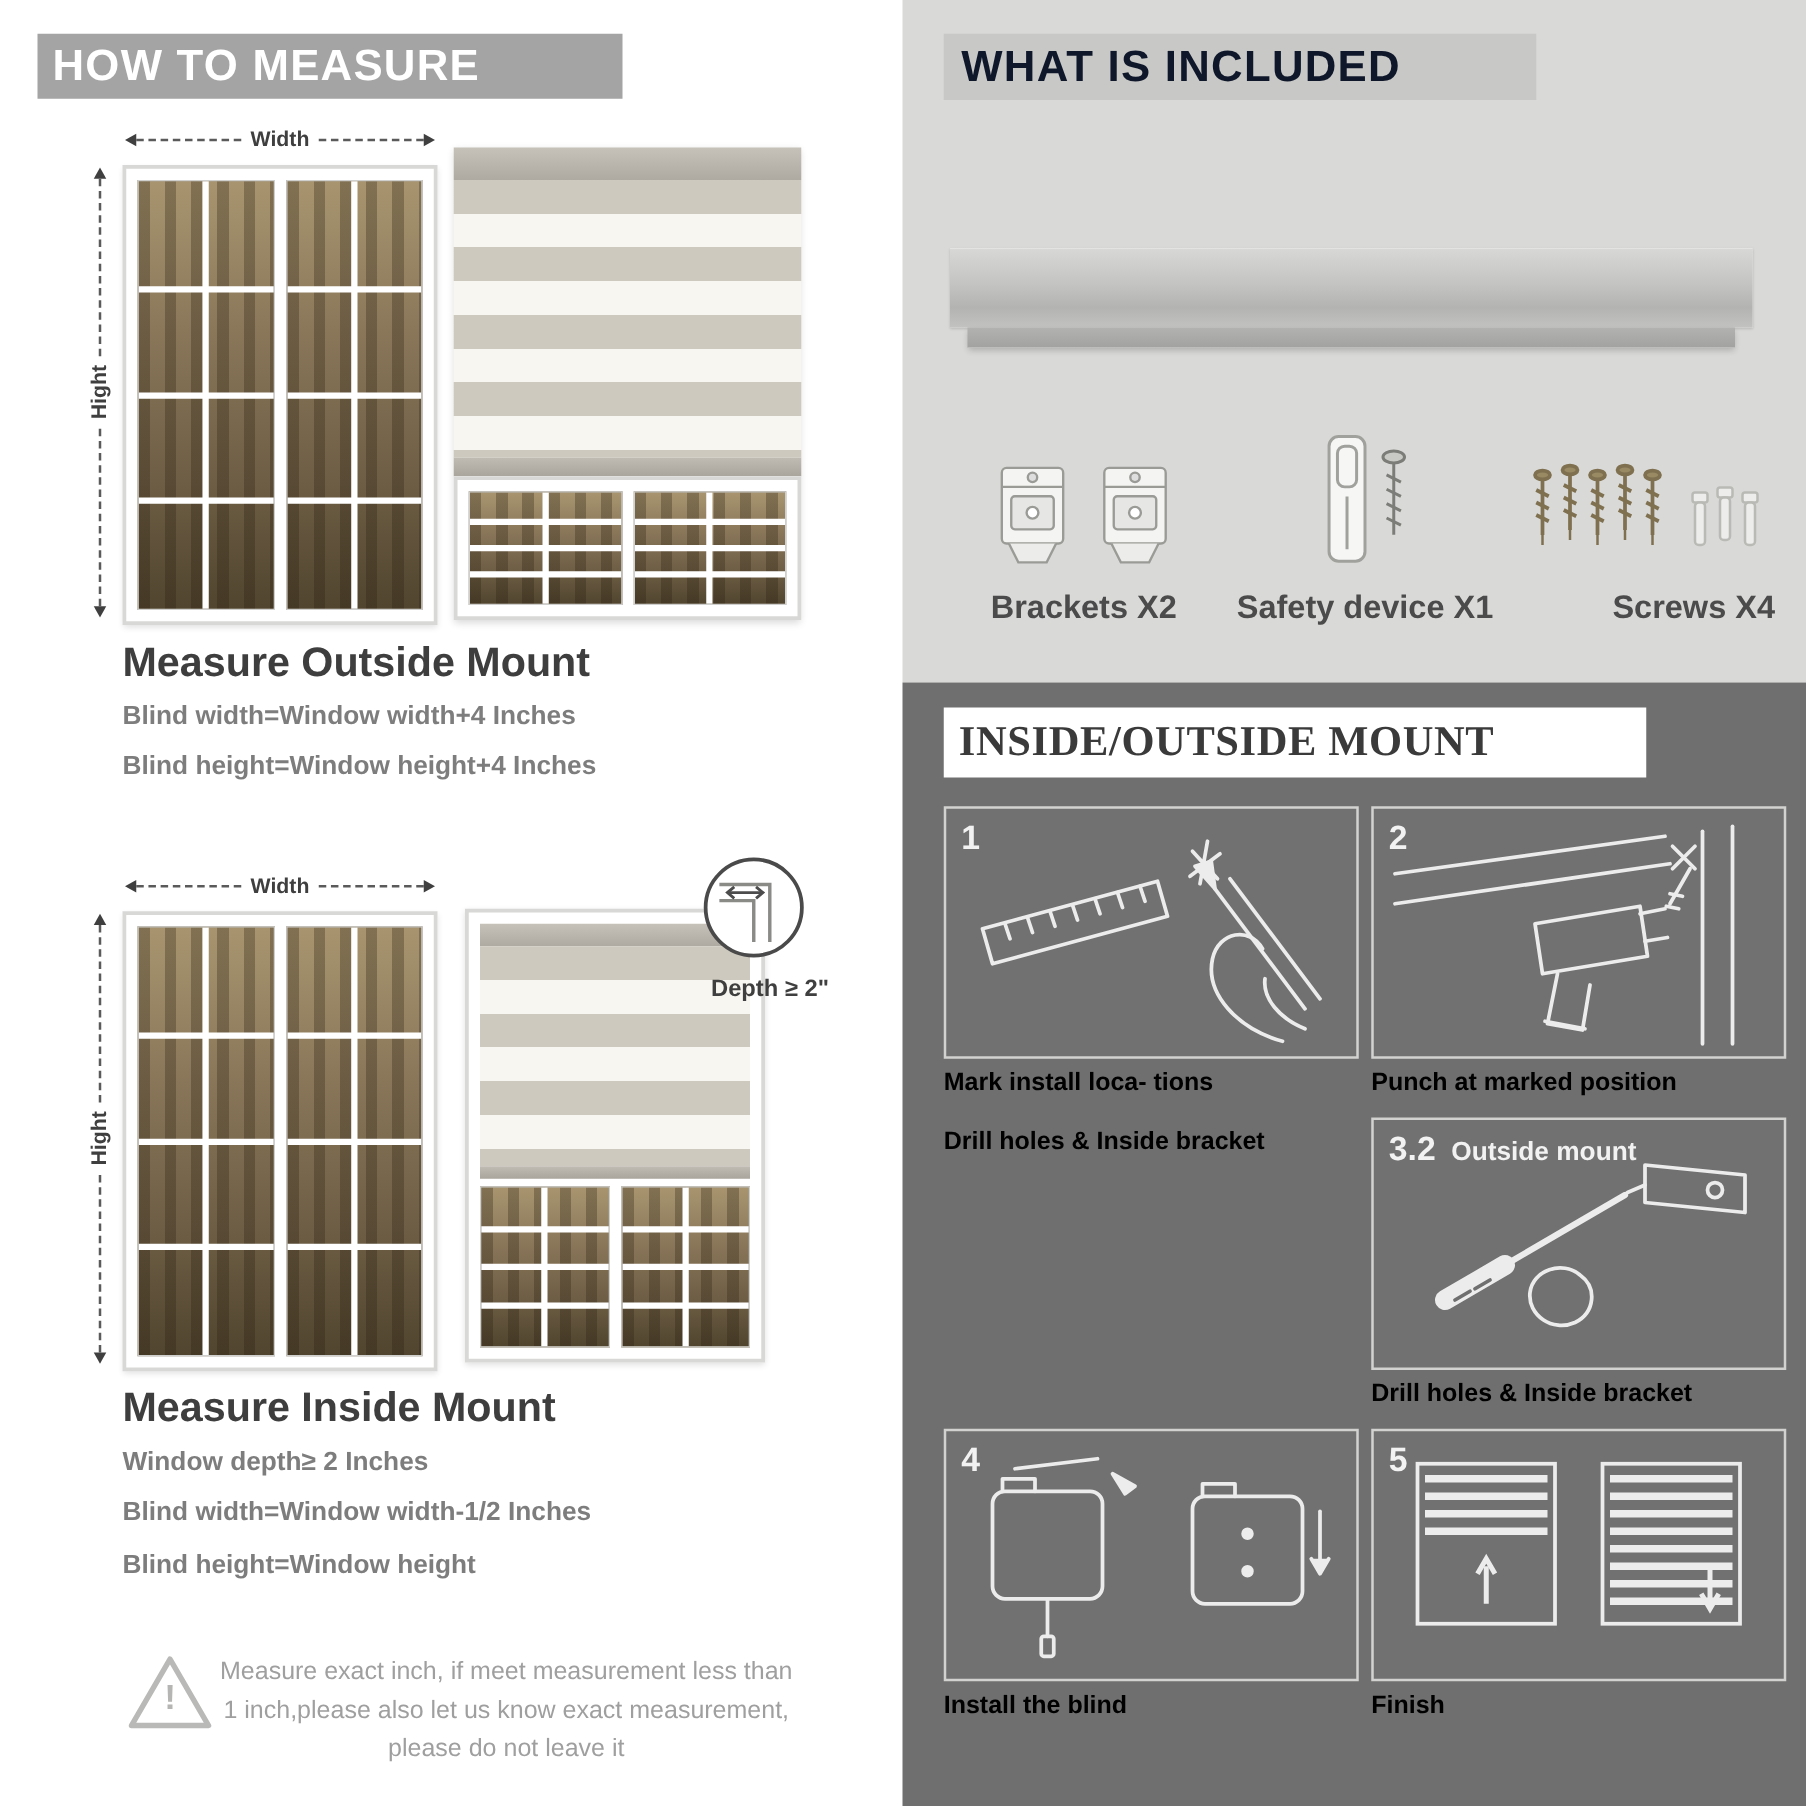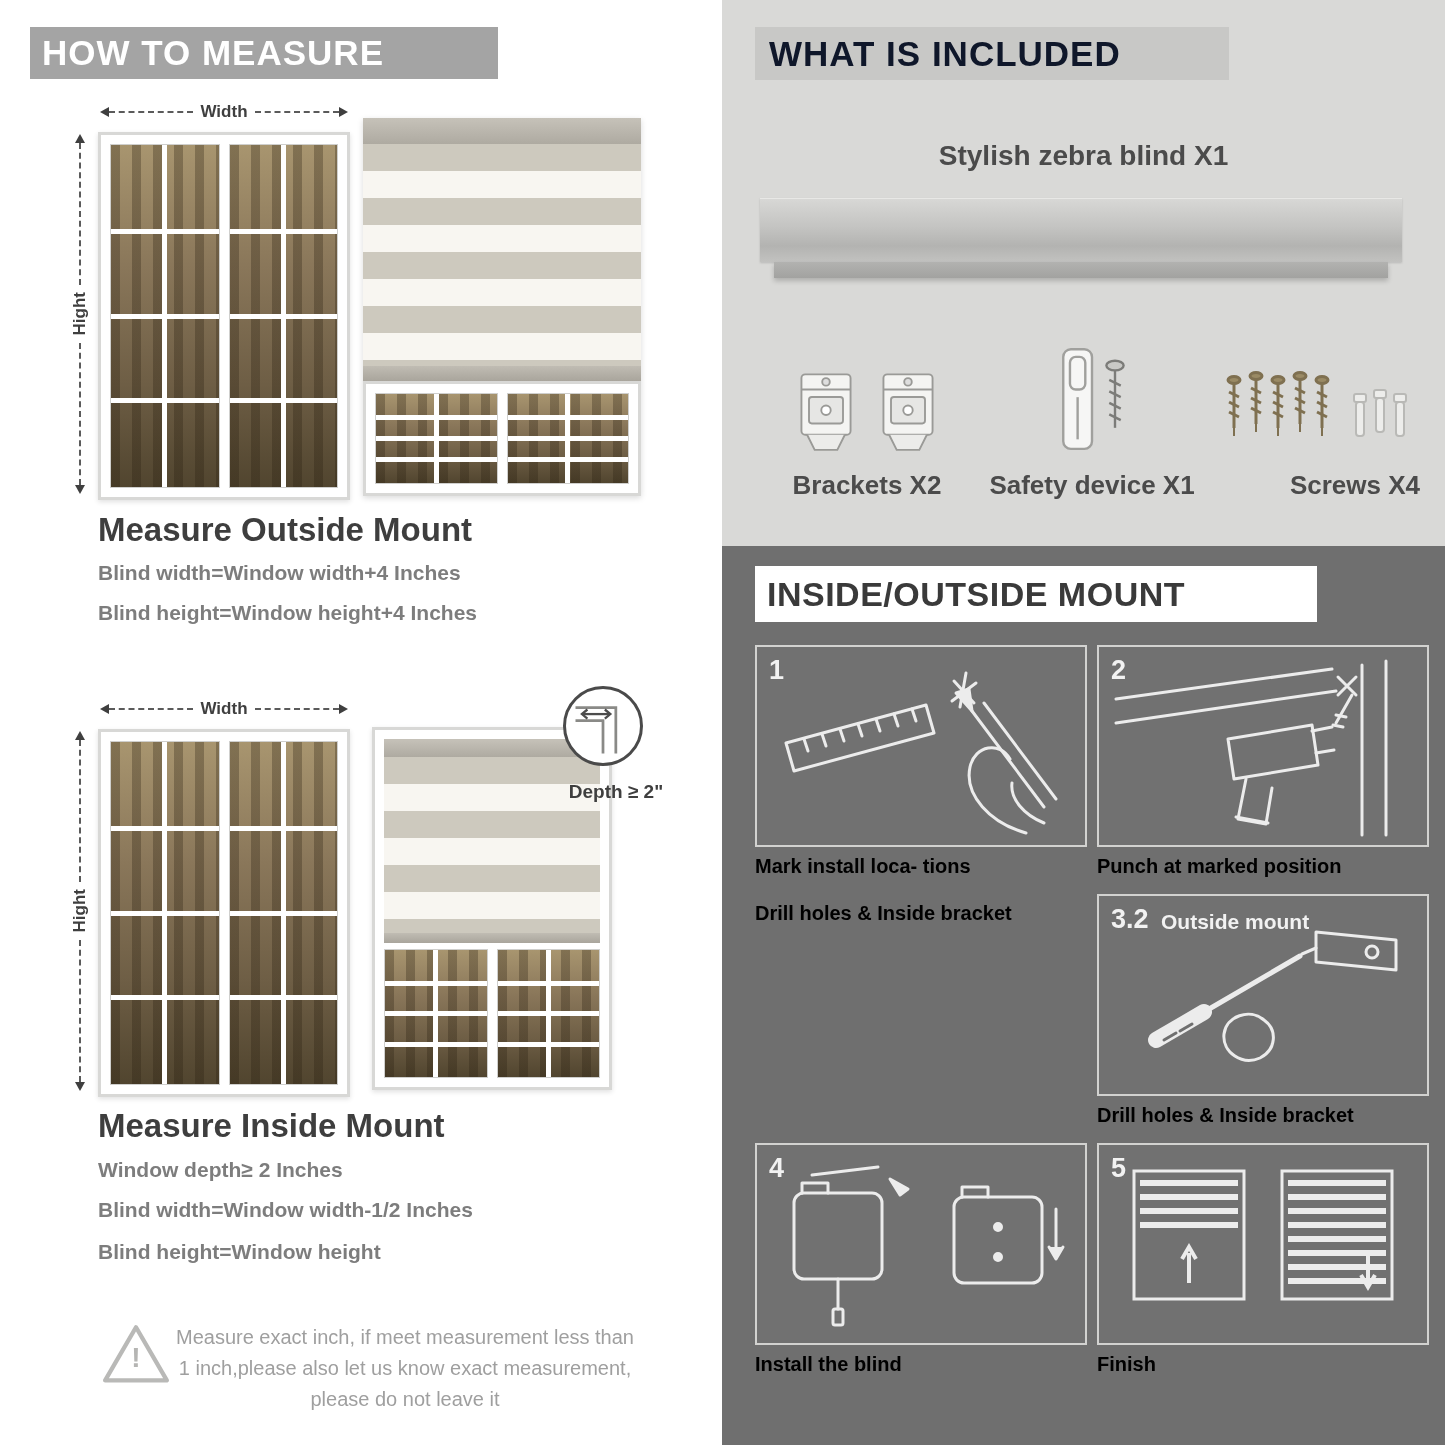--- a/index.html
+++ b/index.html
@@ -82,21 +82,21 @@
   .part-col{position:absolute;top:330px;display:flex;flex-direction:column;align-items:center;}
   .part-col .icons{height:130px;display:flex;align-items:flex-end;justify-content:center;gap:14px;}
   .part-label{margin-top:10px;font-size:26px;font-weight:bold;color:#4b4b4b;text-align:center;white-space:nowrap;}
   .pc1{left:40px;width:210px;}
   .pc2{left:270px;width:200px;}
   .pc3{left:478px;width:220px;align-items:flex-end;}
 
   
   .mount{left:722px;top:546px;width:723px;height:899px;background:#6f6f6f;}
   .banner-mount{position:absolute;left:33px;top:20px;width:562px;height:56px;background:#fff;color:#3a3a3a;
-    font-size:34px;font-weight:bold;line-height:56px;padding-left:12px;letter-spacing:.5px;}
+    font-size:34px;font-weight:bold;line-height:56px;padding-left:12px;letter-spacing:.5px;font-family:Liberation Serif, serif;}
   .mount-grid{position:absolute;left:33px;top:99px;width:678px;display:grid;
     grid-template-columns:332px 332px;column-gap:10px;row-gap:16px;}
   .panel{position:relative;height:202px;border:2px solid #d2d2d0;background:#717171;overflow:hidden;}
   .step-num{position:absolute;left:12px;top:8px;font-size:27px;font-weight:bold;color:#f2f2f2;z-index:2;}
   .step-title{position:absolute;left:62px;top:14px;font-size:21px;font-weight:bold;color:#f2f2f2;z-index:2;}
   .step-art{position:absolute;inset:0;width:100%;height:100%;}
   .caption{margin-top:8px;font-size:20px;font-weight:bold;color:#000000;}
 </style>
 </head>
 <body>
@@ -204,21 +204,20 @@
       <svg viewBox="0 0 84 76" width="72" height="66">
         <path d="M42 8 L78 70 H6 Z" fill="none" stroke="#b9b9b7" stroke-width="5" stroke-linejoin="round"></path>
       </svg>
     </div>
     <div class="warn-bang">!</div>
     <p class="abs warn-text">Measure exact inch, if meet measurement less than 1 inch,please also let us know exact measurement, please do not leave it</p>
   </section>
 
   <section class="abs included">
     <div class="banner-inc">WHAT IS INCLUDED</div>
-    <div class="inc-label">Stylish zebra blind X1</div>
     <div class="rail-main"></div>
     <div class="rail-lip"></div>
 
     <div class="part-col pc1">
       <div class="icons">
         <svg viewBox="0 0 72 96" width="68" height="92">
           <g fill="#f4f4f2" stroke="#9a9a97" stroke-width="2">
             <rect x="10" y="6" width="52" height="64" rx="4"></rect>
             <path d="M10 22 H62" fill="none"></path>
             <circle cx="36" cy="14" r="4" fill="#dedede"></circle>

